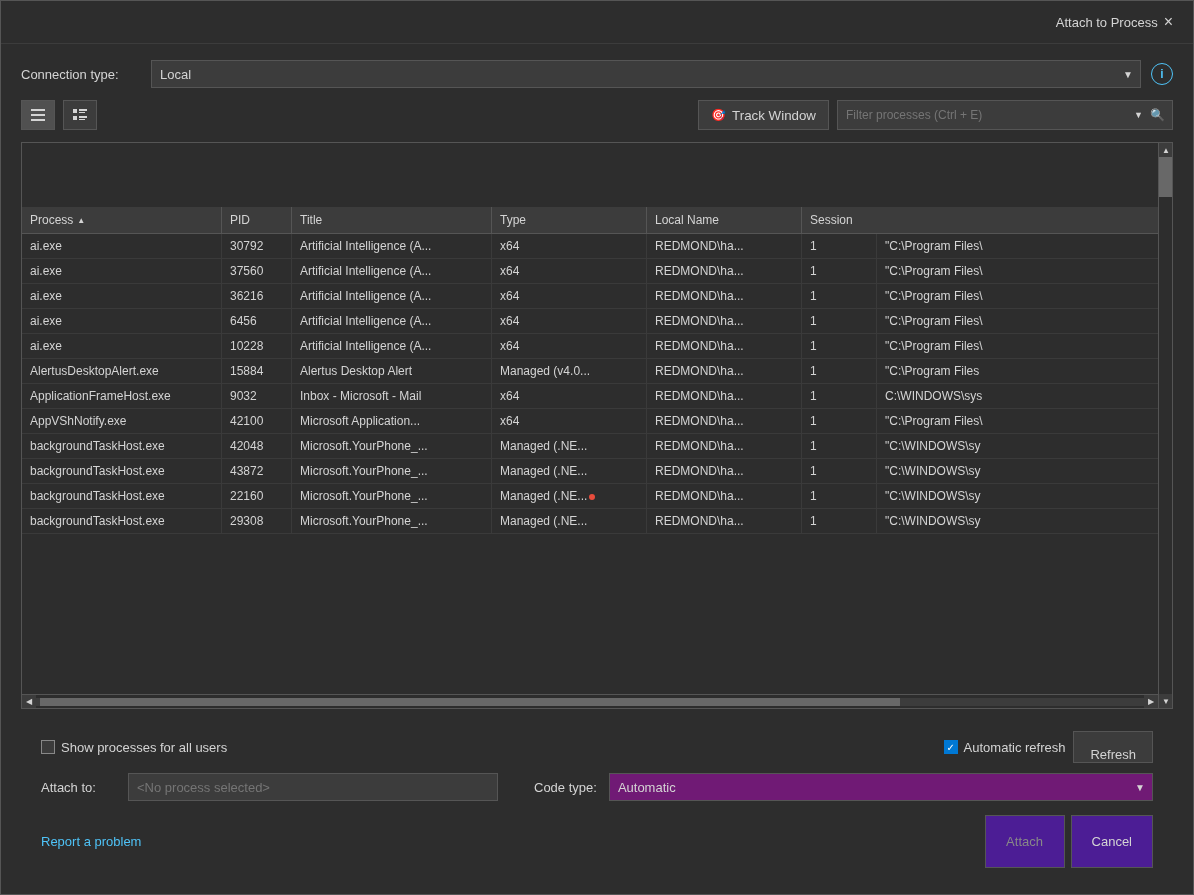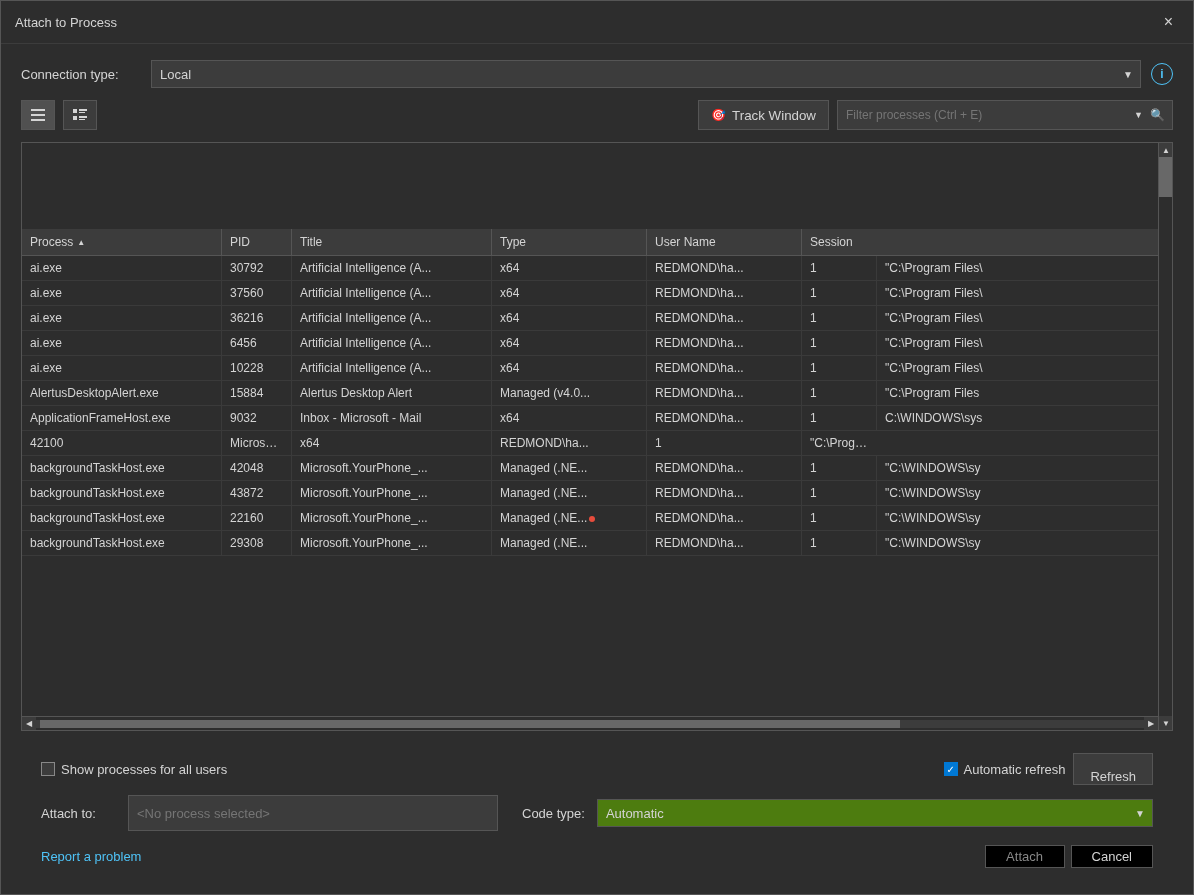--- a/index.html
+++ b/index.html
@@ -20,21 +20,21 @@
       min-height: 895px;
       display: flex;
       flex-direction: column;
       position: relative;
     }
     .title-bar {
       background: #2d2d2d;
       padding: 10px 14px;
       display: flex;
       align-items: center;
-      justify-content: space-between;
+      justify-content: flex-end;
       border-bottom: 1px solid #3c3c3c;
     }
     .title-bar-title {
       font-size: 13px;
       color: #d4d4d4;
     }
     .close-btn {
       background: none;
       border: none;
       color: #d4d4d4;
@@ -294,36 +294,36 @@
     .attach-label {
       color: #d4d4d4;
       min-width: 75px;
     }
     .attach-input {
       flex: 0 0 370px;
       background: #3c3c3c;
       border: 1px solid #555;
       color: #22c55e;
       padding: 4px 8px;
-      height: 36px;
+      height: 28px;
       font-size: 13px;
     }
     .code-type-label {
       color: #d4d4d4;
-      margin-left: 12px;
+      margin-left: 24px;
     }
     .code-type-select-wrapper {
       flex: 1;
       position: relative;
       display: flex;
       align-items: center;
     }
     .code-type-select-wrapper select {
       width: 100%;
-      background: #4d7c0f;
+      background: #701a75;
       border: 1px solid #555;
       color: #d4d4d4;
       padding: 4px 28px 4px 8px;
       height: 28px;
       appearance: none;
       -webkit-appearance: none;
       font-size: 13px;
     }
     .report-row {
       display: flex;
@@ -334,24 +334,24 @@
     .report-link {
       color: #4fc3f7;
       text-decoration: none;
       cursor: pointer;
     }
     .action-buttons {
       display: flex;
       gap: 6px;
     }
     .action-btn {
-      background: #000000;
-      border: 1px solid #555;
-      color: #d4d4d4;
-      padding: 3px 20px;
+      background: #4c1d95;
+      border: 1px solid #555;
+      color: #d4d4d4;
+      padding: 18px 20px;
       cursor: pointer;
       font-size: 13px;
       min-width: 80px;
     }
     .action-btn:disabled { color: #888; cursor: default; }
     .dot-indicator {
       width: 6px;
       height: 6px;
       border-radius: 50%;
       background: #e74c3c;
@@ -479,21 +479,21 @@
             <div class="th">
               <span>PID</span>
             </div>
             <div class="th">
               <span>Title</span>
             </div>
             <div class="th">
               <span>Type</span>
             </div>
             <div class="th">
-              <span>User Name</span>
+              <span>Local Name</span>
             </div>
             <div class="th">
               <span>Session</span>
             </div>
           </div>
 
           <div class="table-body" id="table-body">
           <div class="table-row">
                 <div class="td">ai.exe</div>
                 <div class="td">30792</div>
@@ -551,20 +551,21 @@
               <div class="table-row">
                 <div class="td">ApplicationFrameHost.exe</div>
                 <div class="td">9032</div>
                 <div class="td">Inbox - Microsoft - Mail</div>
                 <div class="td">x64</div>
                 <div class="td">REDMOND\ha...</div>
                 <div class="td">1</div>
                 <div class="td">C:\WINDOWS\sys</div>
               </div>
               <div class="table-row">
+                <div class="td">AppVShNotify.exe</div>
                 <div class="td">42100</div>
                 <div class="td">Microsoft Application...</div>
                 <div class="td">x64</div>
                 <div class="td">REDMOND\ha...</div>
                 <div class="td">1</div>
                 <div class="td">"C:\Program Files\</div>
               </div>
               <div class="table-row">
                 <div class="td">backgroundTaskHost.exe</div>
                 <div class="td">42048</div>

